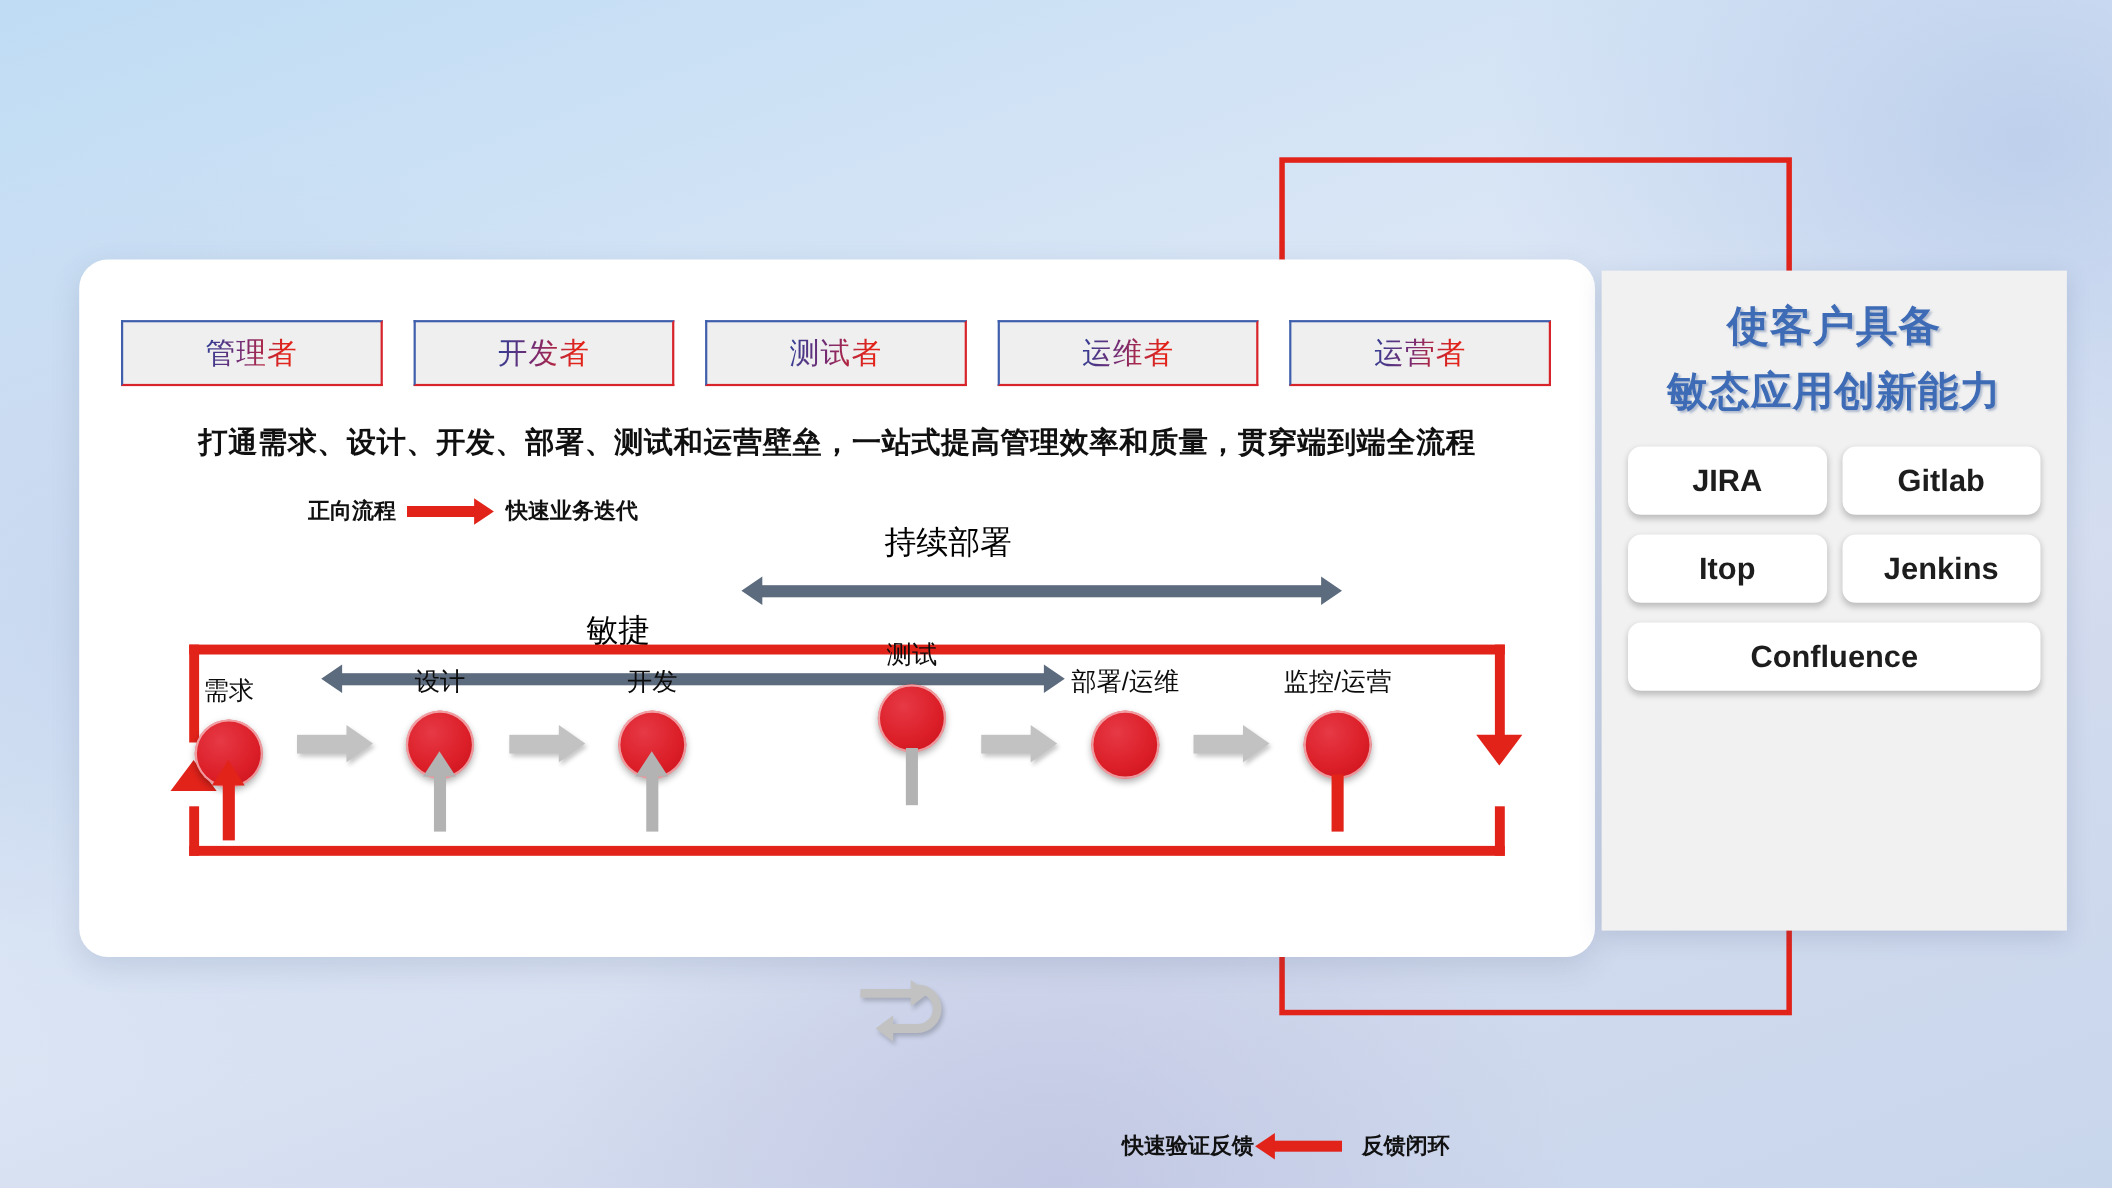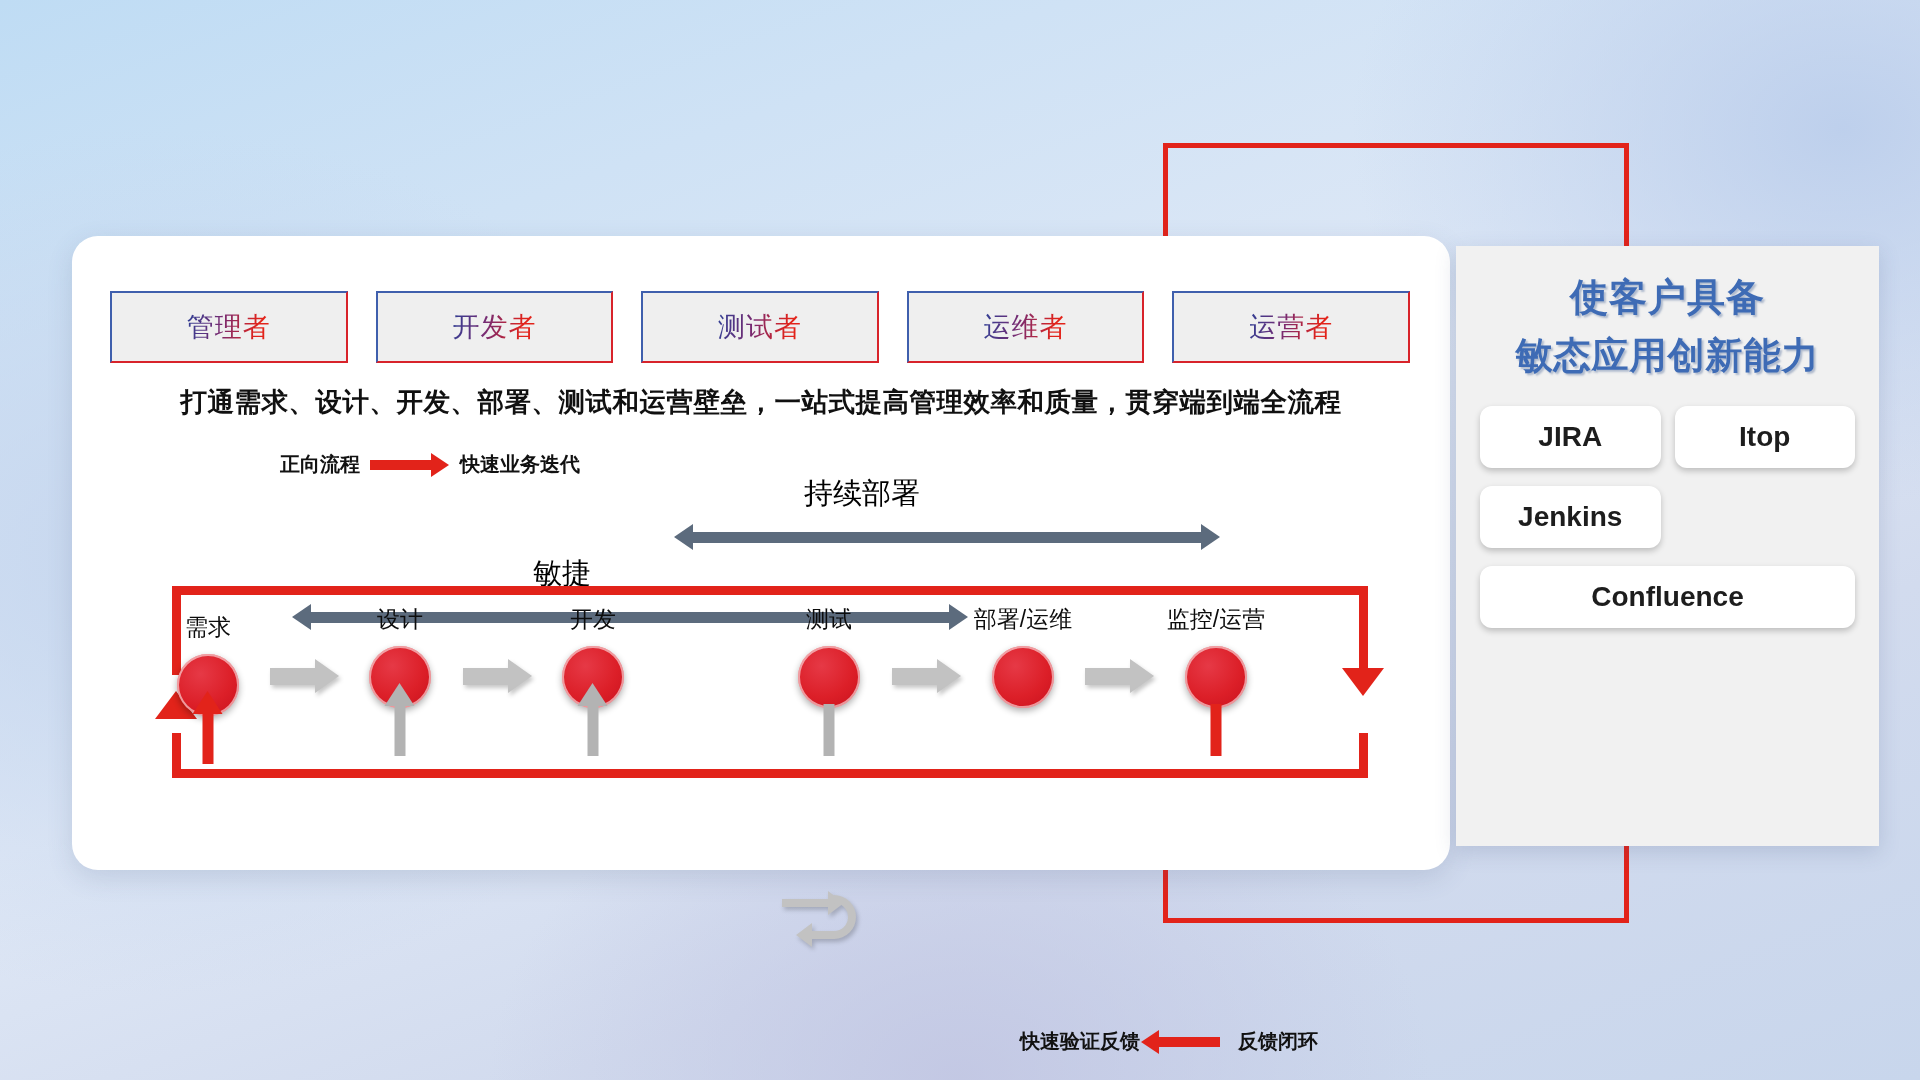--- a/index.html
+++ b/index.html
@@ -51,21 +51,21 @@
   #roles {
     position: absolute;
     left: 38px;
     top: 55px;
     width: 1300px;
     display: flex;
     gap: 28px;
   }
   .role-box {
     flex: 1;
-    height: 72px;
+    height: 60px;
     background: #efefef;
     border-top: 2px solid #3f5fad;
     border-left: 2px solid #3f5fad;
     border-right: 2px solid #d8232a;
     border-bottom: 2px solid #d8232a;
     display: flex;
     align-items: center;
     justify-content: center;
   }
   .role-label {
@@ -389,21 +389,21 @@
         <div class="stage-circle"></div>
         <div class="stem-gray arrowed"></div>
       </div>
 
       <div class="stage" style="left:490px; top:410px;">
         <div class="stage-name">开发</div>
         <div class="stage-circle"></div>
         <div class="stem-gray arrowed"></div>
       </div>
 
-      <div class="stage" style="left:726px; top:410px;">
+      <div class="stage" style="left:726px; top:386px;">
         <div class="stage-name">测试</div>
         <div class="stage-circle"></div>
         <div class="stem-gray"></div>
       </div>
 
       <div class="stage" style="left:920px; top:410px;">
         <div class="stage-name">部署/运维</div>
         <div class="stage-circle"></div>
       </div>
 
@@ -432,19 +432,20 @@
     </div>
 
   </div>
 
   <div id="panel">
     <div class="panel-title">使客户具备</div>
     <div class="panel-title line2">敏态应用创新能力</div>
 
     <div id="tools">
       <div class="tool-btn">JIRA</div>
+      <div class="tool-btn">Gitlab</div>
       <div class="tool-btn">Itop</div>
       <div class="tool-btn">Jenkins</div>
       <div class="tool-btn wide">Confluence</div>
     </div>
   </div>
 
 </div>
 
 </body></html>

